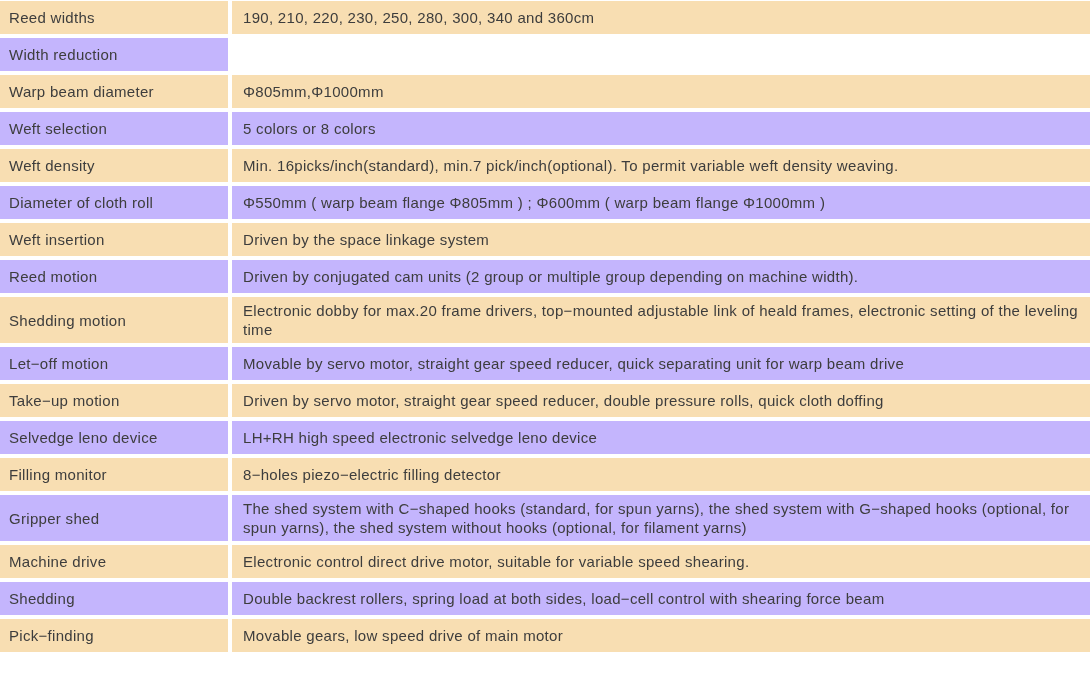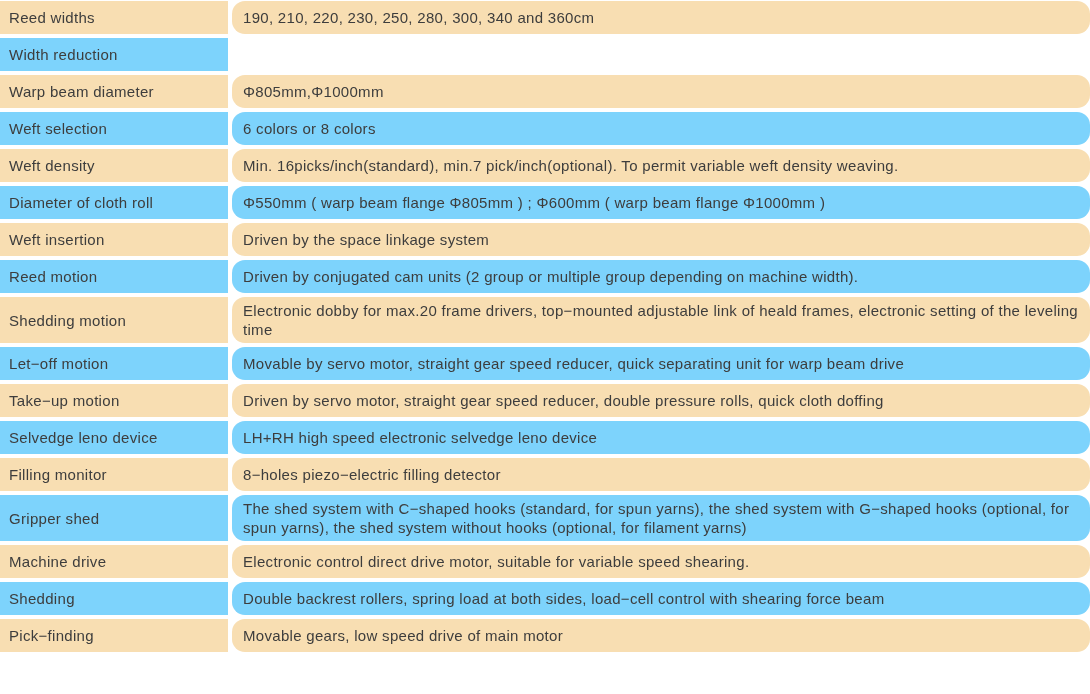--- a/index.html
+++ b/index.html
@@ -36,24 +36,23 @@
     line-height: 19px;
   }
   .cell.label {
     flex: 0 0 228px;
     width: 228px;
     padding: 4px 6px 4px 9px;
   }
   .cell.value {
     flex: 1 1 auto;
     padding: 4px 10px 4px 11px;
-    border-radius: 13px;
   }
   .row.peach .cell { background: #F8DEB2; }
-  .row.gray  .cell { background: #7dd3fc; }
+  .row.gray  .cell { background: #c4b5fd; }
 </style>
 </head>
 <body>
 
 <div class="spec-table">
 
   <div class="row peach">
     <div class="cell label">Reed widths</div>
     <div class="cell value">190, 210, 220, 230, 250, 280, 300, 340 and 360cm</div>
   </div>
@@ -62,21 +61,21 @@
     <div class="cell label">Width reduction</div>
   </div>
 
   <div class="row peach">
     <div class="cell label">Warp beam diameter</div>
     <div class="cell value">Φ805mm,Φ1000mm</div>
   </div>
 
   <div class="row gray">
     <div class="cell label">Weft selection</div>
-    <div class="cell value">6 colors or 8 colors</div>
+    <div class="cell value">5 colors or 8 colors</div>
   </div>
 
   <div class="row peach">
     <div class="cell label">Weft density</div>
     <div class="cell value">Min. 16picks/inch(standard), min.7 pick/inch(optional). To permit variable weft density weaving.</div>
   </div>
 
   <div class="row gray">
     <div class="cell label">Diameter of cloth roll</div>
     <div class="cell value">Φ550mm ( warp beam flange Φ805mm ) ; Φ600mm ( warp beam flange Φ1000mm )</div>

